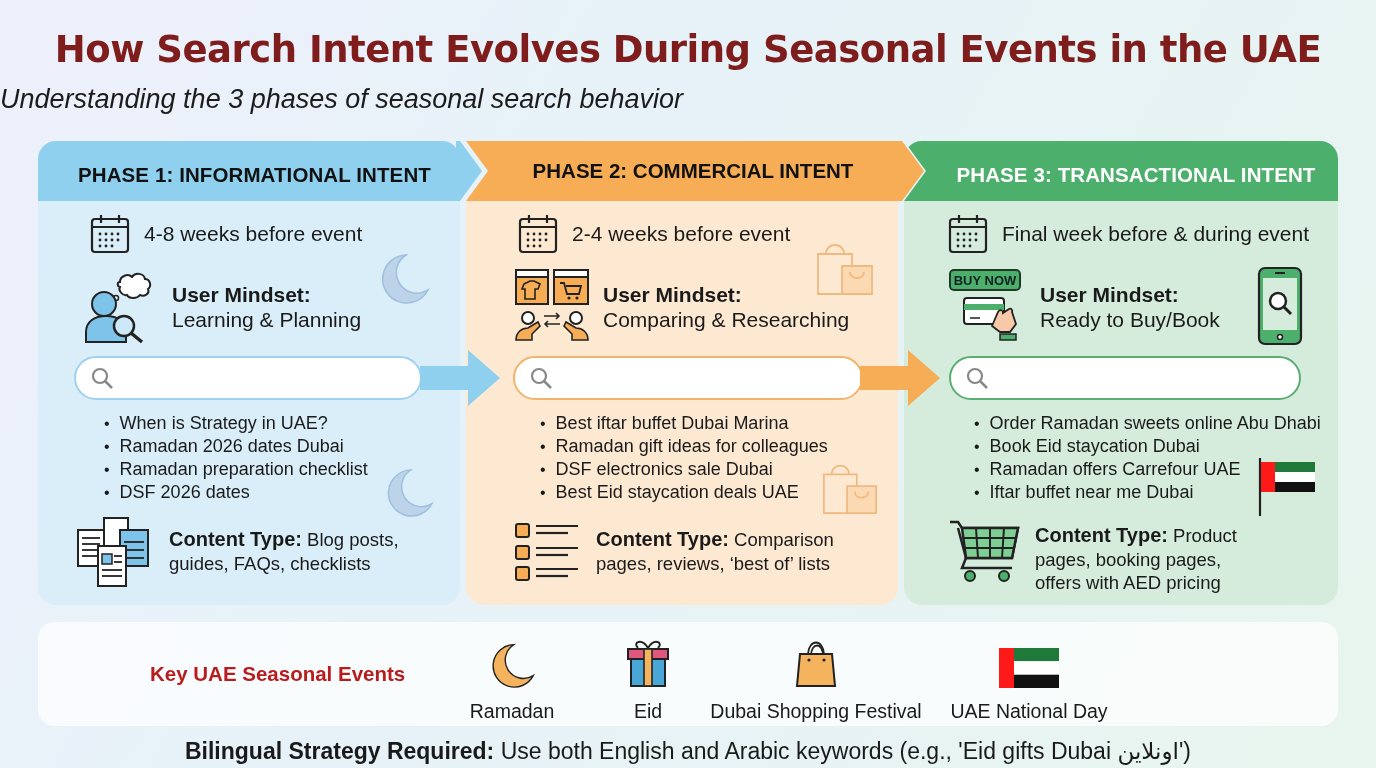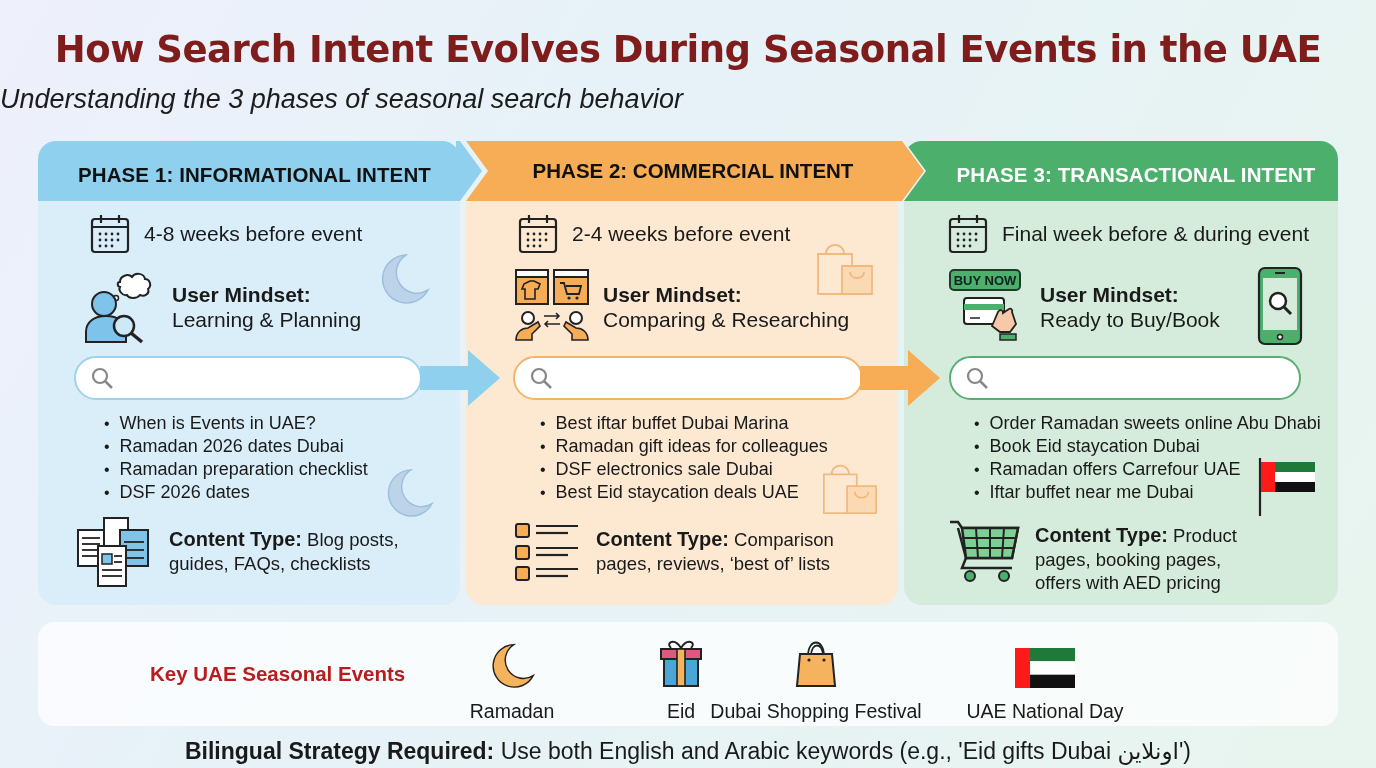--- a/index.html
+++ b/index.html
@@ -155,21 +155,21 @@
 <div class="search" style="left:74px;top:356px;width:348px;border-color:#9fd2ee;">
   <svg width="24" height="24" viewBox="0 0 24 24">
       <circle cx="10" cy="10" r="7" fill="none" stroke="#888" stroke-width="2.2"></circle>
       <line x1="15" y1="15" x2="22" y2="22" stroke="#888" stroke-width="2.5"></line>
     </svg>
 </div>
 <svg class="arrow" style="left:420px;top:350px;" width="82" height="56" viewBox="0 0 82 56">
   <polygon points="0,16 48,16 48,0 80,28 48,56 48,40 0,40" fill="#8fd0ef"></polygon>
 </svg>
 <ul class="queries" style="left:104px;top:412px;">
-  <li>When is Events in UAE?</li>
+  <li>When is Strategy in UAE?</li>
   <li>Ramadan 2026 dates Dubai</li>
   <li>Ramadan preparation checklist</li>
   <li>DSF 2026 dates</li>
 </ul>
 <svg class="deco" style="left:384px;top:466px;" width="50" height="52" viewBox="0 0 52 52">
   <path d="M28 3 A24 24 0 1 0 50 38 A20 20 0 0 1 28 3z" fill="#bcd3ea" stroke="#9fbfdf" stroke-width="1.5"></path>
 </svg>
 <svg class="deco" style="left:76px;top:516px;" width="76" height="72" viewBox="0 0 76 72">
   <rect x="28" y="2" width="24" height="30" fill="#fff" stroke="#222" stroke-width="2"></rect>
   <rect x="2" y="14" width="26" height="36" fill="#fff" stroke="#222" stroke-width="2"></rect>
@@ -372,21 +372,21 @@
 
   <div class="event" style="left:424px;width:100px;">
     <div class="ic">
         <svg width="46" height="46" viewBox="0 0 52 52">
           <path d="M28 3 A24 24 0 1 0 50 38 A20 20 0 0 1 28 3z" fill="#f6b35e" stroke="#222" stroke-width="1.6"></path>
         </svg>
       </div>
     <div class="nm">Ramadan</div>
   </div>
 
-  <div class="event" style="left:603px;width:80px;">
+  <div class="event" style="left:570px;width:80px;">
     <div class="ic">
         <svg width="46" height="50" viewBox="0 0 46 50">
       <path d="M23 10c-6-10-16-6-10 0M23 10c6-10 16-6 10 0" fill="none" stroke="#222" stroke-width="2"></path>
       <rect x="6" y="20" width="34" height="28" fill="#4aa6d6" stroke="#222" stroke-width="2"></rect>
       <rect x="3" y="11" width="40" height="10" fill="#e0577f" stroke="#222" stroke-width="2"></rect>
       <rect x="19" y="11" width="8" height="37" fill="#f6b35e" stroke="#222" stroke-width="1.6"></rect>
     </svg>
       </div>
     <div class="nm">Eid</div>
   </div>
@@ -396,21 +396,21 @@
         <svg width="42" height="48" viewBox="0 0 42 48">
       <path d="M13 16c0-18 16-18 16 0M16 16c0-14 12-14 12 0" fill="none" stroke="#222" stroke-width="1.8"></path>
       <path d="M5 14h32l3 32H2z" fill="#f6b35e" stroke="#222" stroke-width="2"></path>
       <circle cx="14" cy="20" r="1.6" fill="#222"></circle>
           <circle cx="29" cy="20" r="1.6" fill="#222"></circle>
     </svg>
       </div>
     <div class="nm">Dubai Shopping Festival</div>
   </div>
 
-  <div class="event" style="left:906px;width:170px;margin-left:16px;">
+  <div class="event" style="left:906px;width:170px;">
     <div class="ic">
         <svg width="60" height="40" viewBox="0 0 60 40">
       <rect x="0" y="0" width="15" height="40" fill="#ff1a1a"></rect>
       <rect x="15" y="0" width="45" height="13.3" fill="#1f7a3a"></rect>
       <rect x="15" y="13.3" width="45" height="13.4" fill="#fff"></rect>
       <rect x="15" y="26.7" width="45" height="13.3" fill="#111"></rect>
     </svg>
       </div>
     <div class="nm">UAE National Day</div>
   </div>

